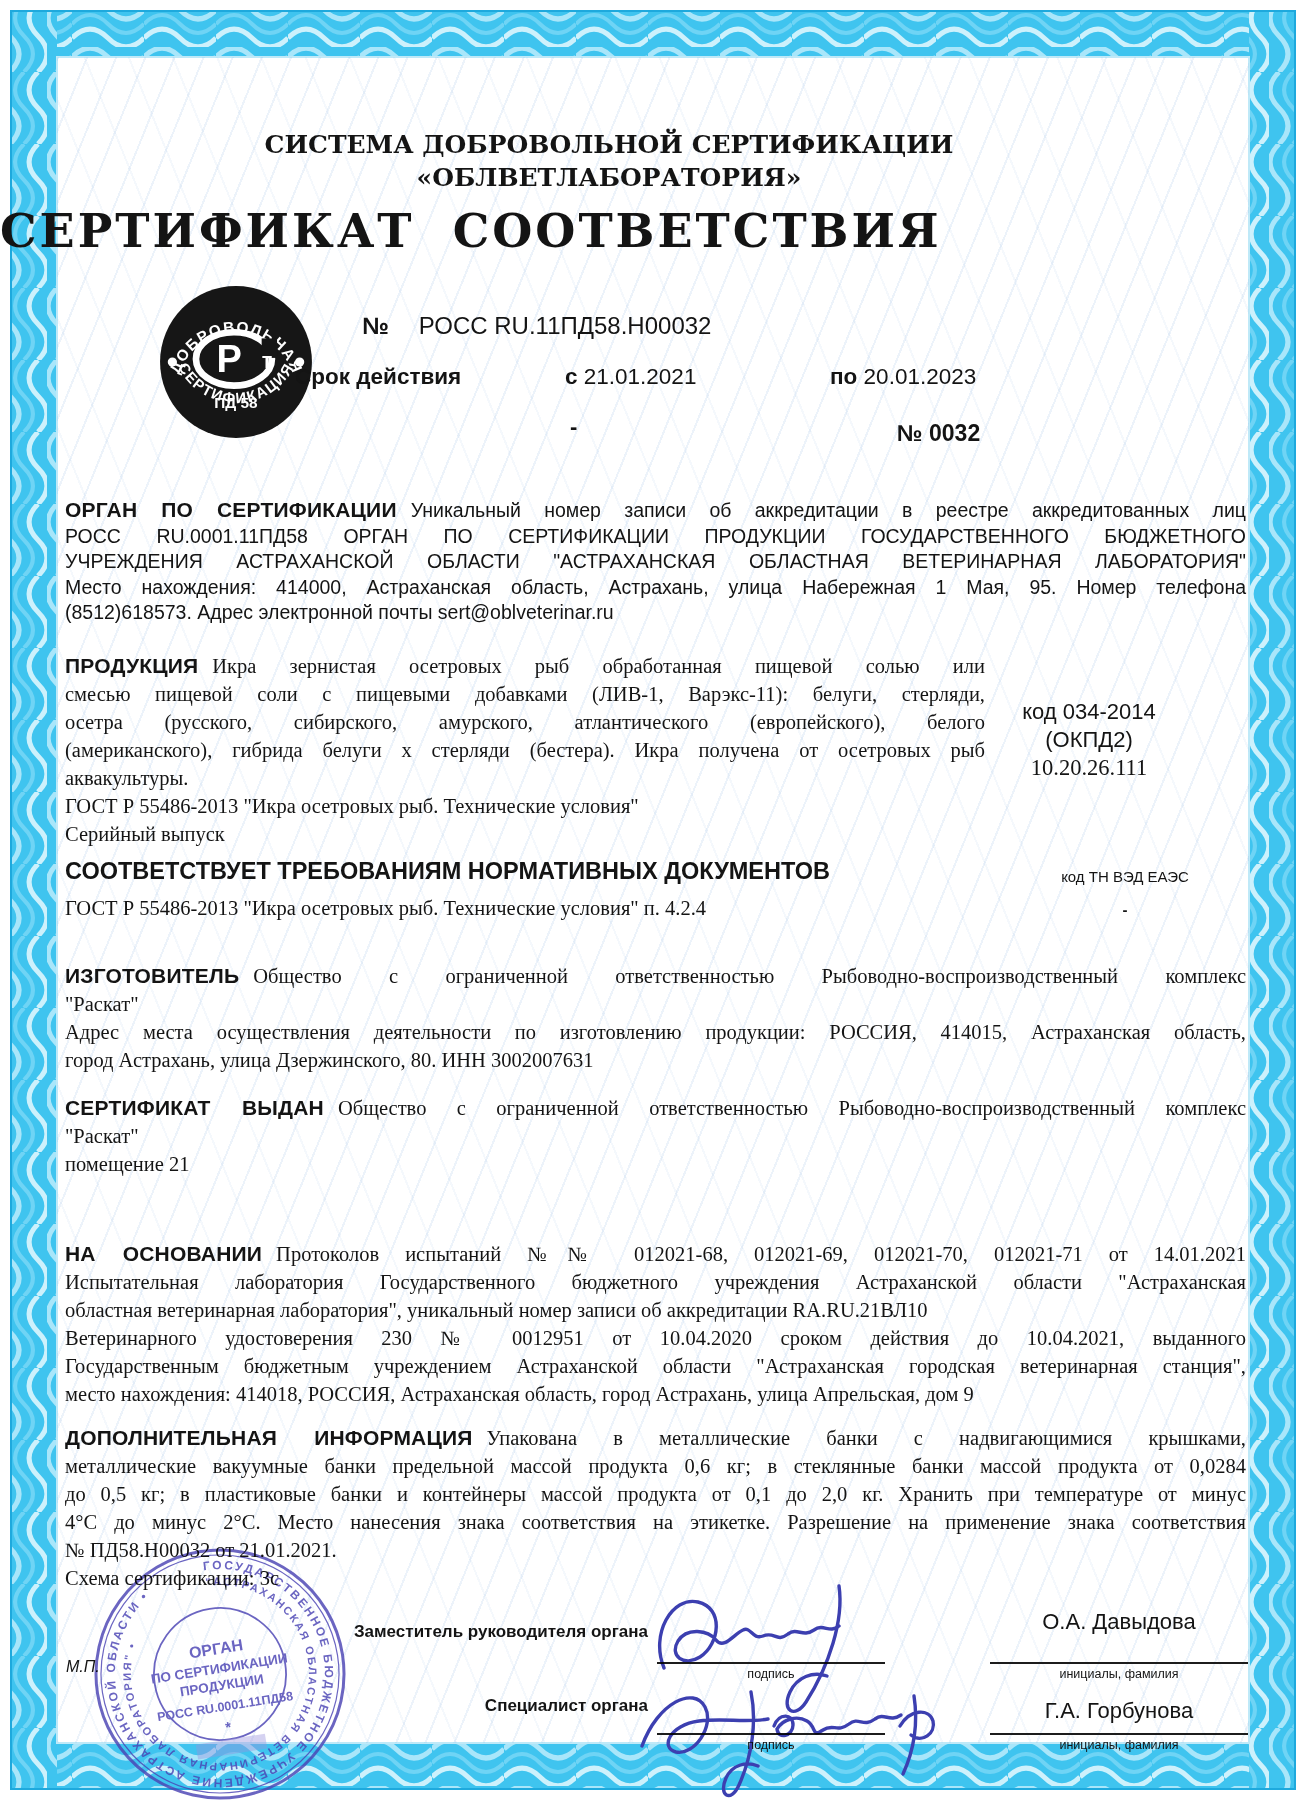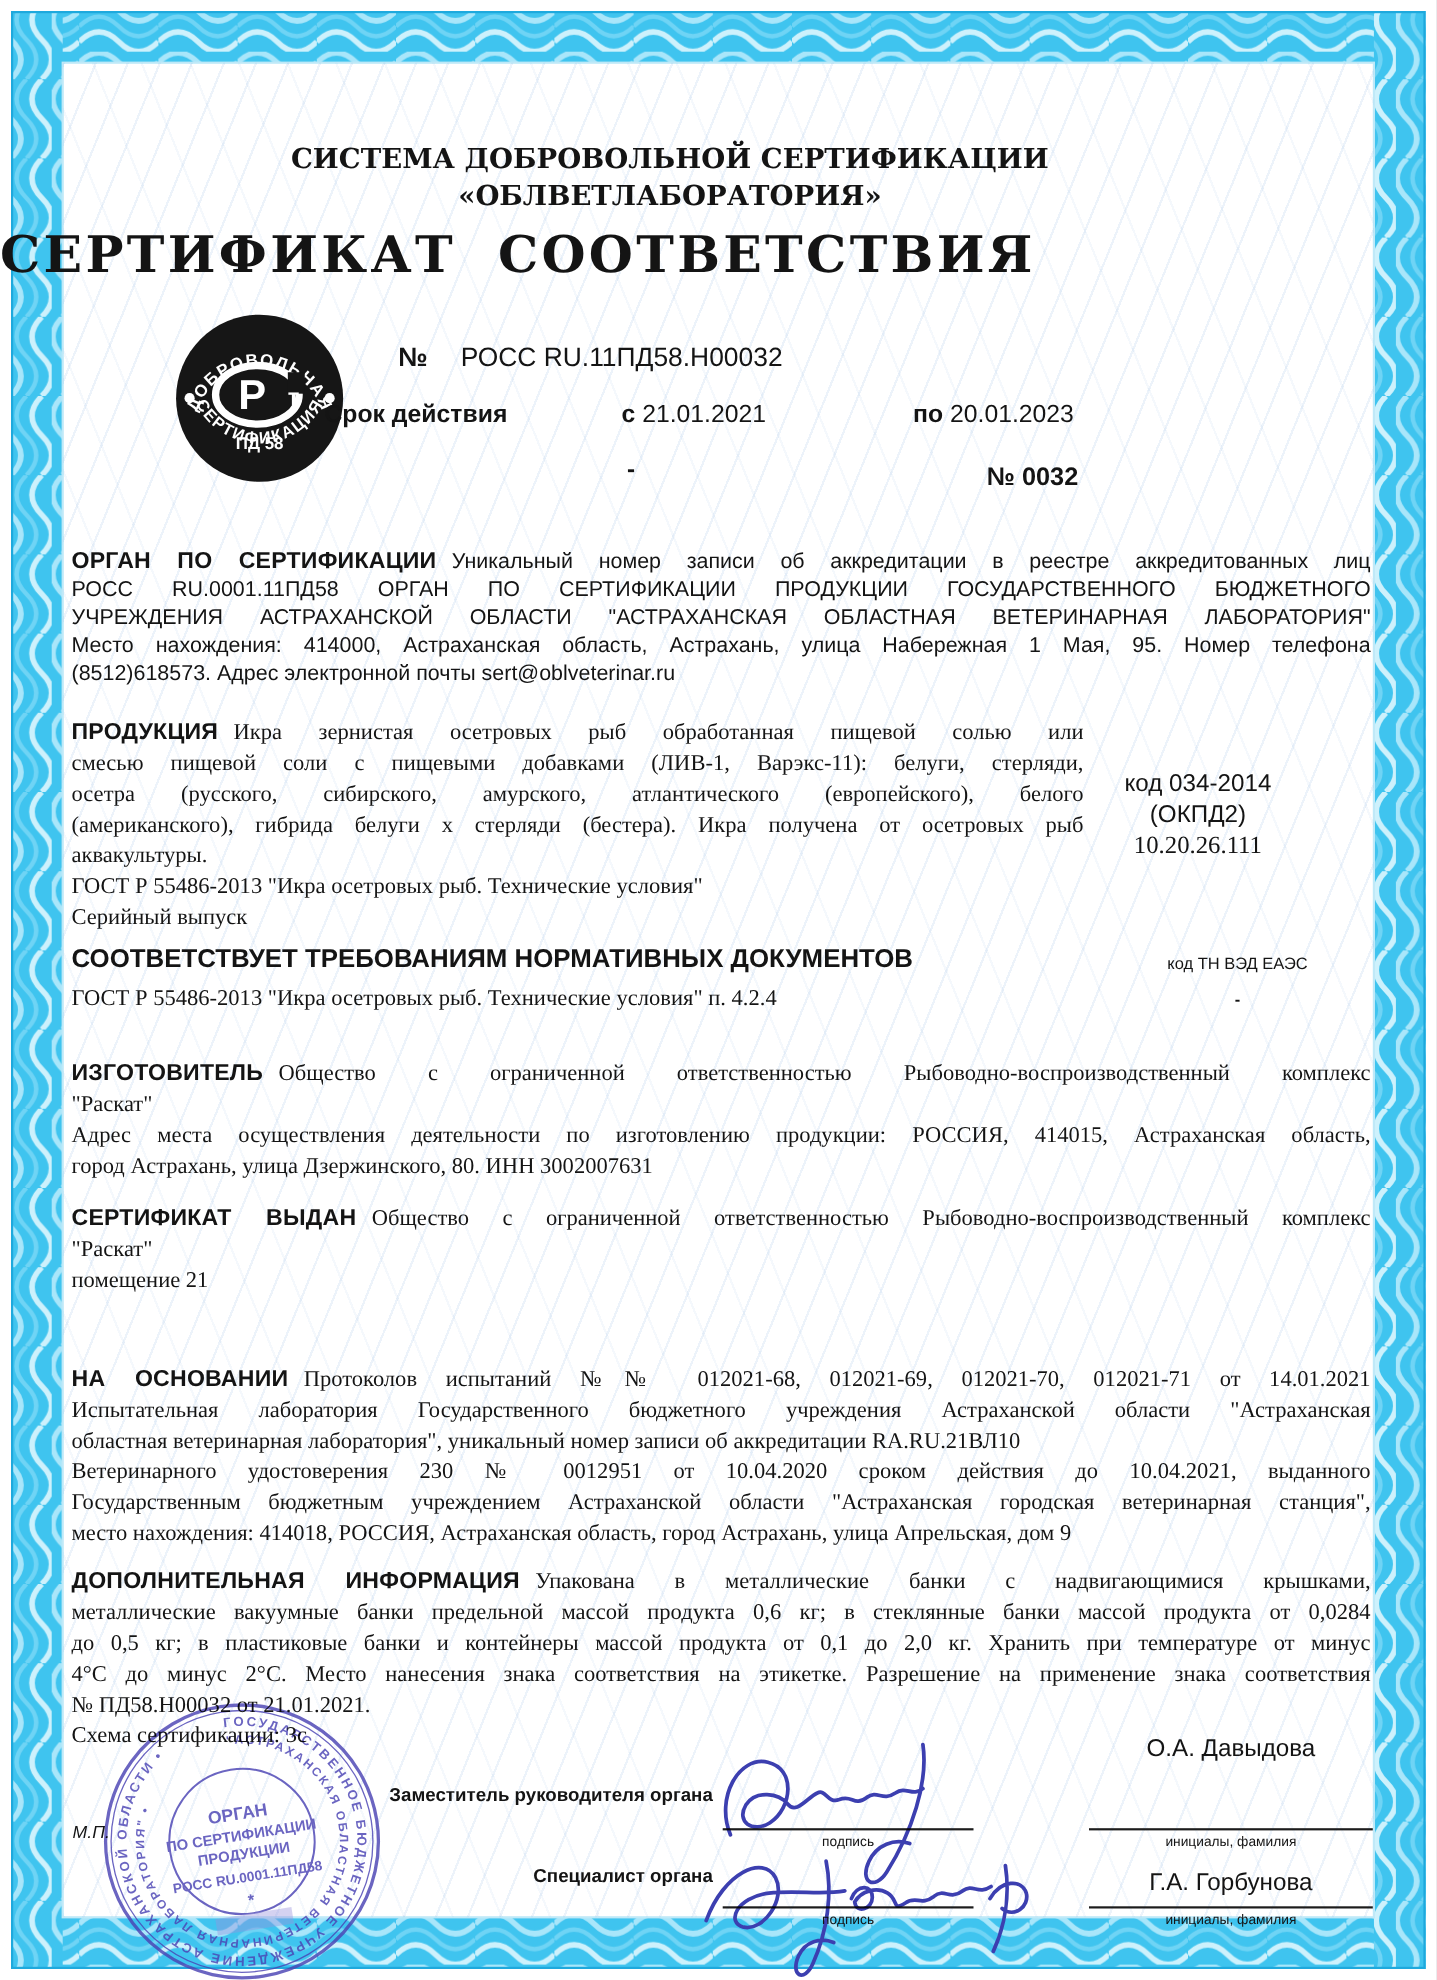--- a/index.html
+++ b/index.html
@@ -234,21 +234,21 @@
           <div>№ ПД58.Н00032 от 21.01.2021.</div>
         </div>
       <div data-bind="sections.additional.scheme_line">Схема сертификации: 3с</div>
     </div>
 
     <div class="abs sans mp" data-bind="signing.mp">М.П.</div>
 
     <div class="abs role" style="top:1622px;" data-bind="signing.rows.0.role">Заместитель руководителя органа</div>
     <div class="abs sigline" style="left:657px;top:1662px;width:228px;"></div>
     <div class="abs caption" style="left:657px;top:1667px;width:228px;" data-bind="signing.rows.0.sig_caption">подпись</div>
-    <div class="abs sig-name" style="left:990px;top:1576px;width:258px;text-align:center;" data-bind="signing.rows.0.name">О.А. Давыдова</div>
+    <div class="abs sig-name" style="left:990px;top:1609px;width:258px;text-align:center;" data-bind="signing.rows.0.name">О.А. Давыдова</div>
     <div class="abs sigline" style="left:990px;top:1662px;width:258px;"></div>
     <div class="abs caption" style="left:990px;top:1667px;width:258px;" data-bind="signing.rows.0.name_caption">инициалы, фамилия</div>
 
     <div class="abs role" style="top:1696px;" data-bind="signing.rows.1.role">Специалист органа</div>
     <div class="abs sigline" style="left:657px;top:1733px;width:228px;"></div>
     <div class="abs caption" style="left:657px;top:1738px;width:228px;" data-bind="signing.rows.1.sig_caption">подпись</div>
     <div class="abs sig-name" style="left:990px;top:1698px;width:258px;" data-bind="signing.rows.1.name">Г.А. Горбунова</div>
     <div class="abs sigline" style="left:990px;top:1733px;width:258px;"></div>
     <div class="abs caption" style="left:990px;top:1738px;width:258px;" data-bind="signing.rows.1.name_caption">инициалы, фамилия</div>
 

